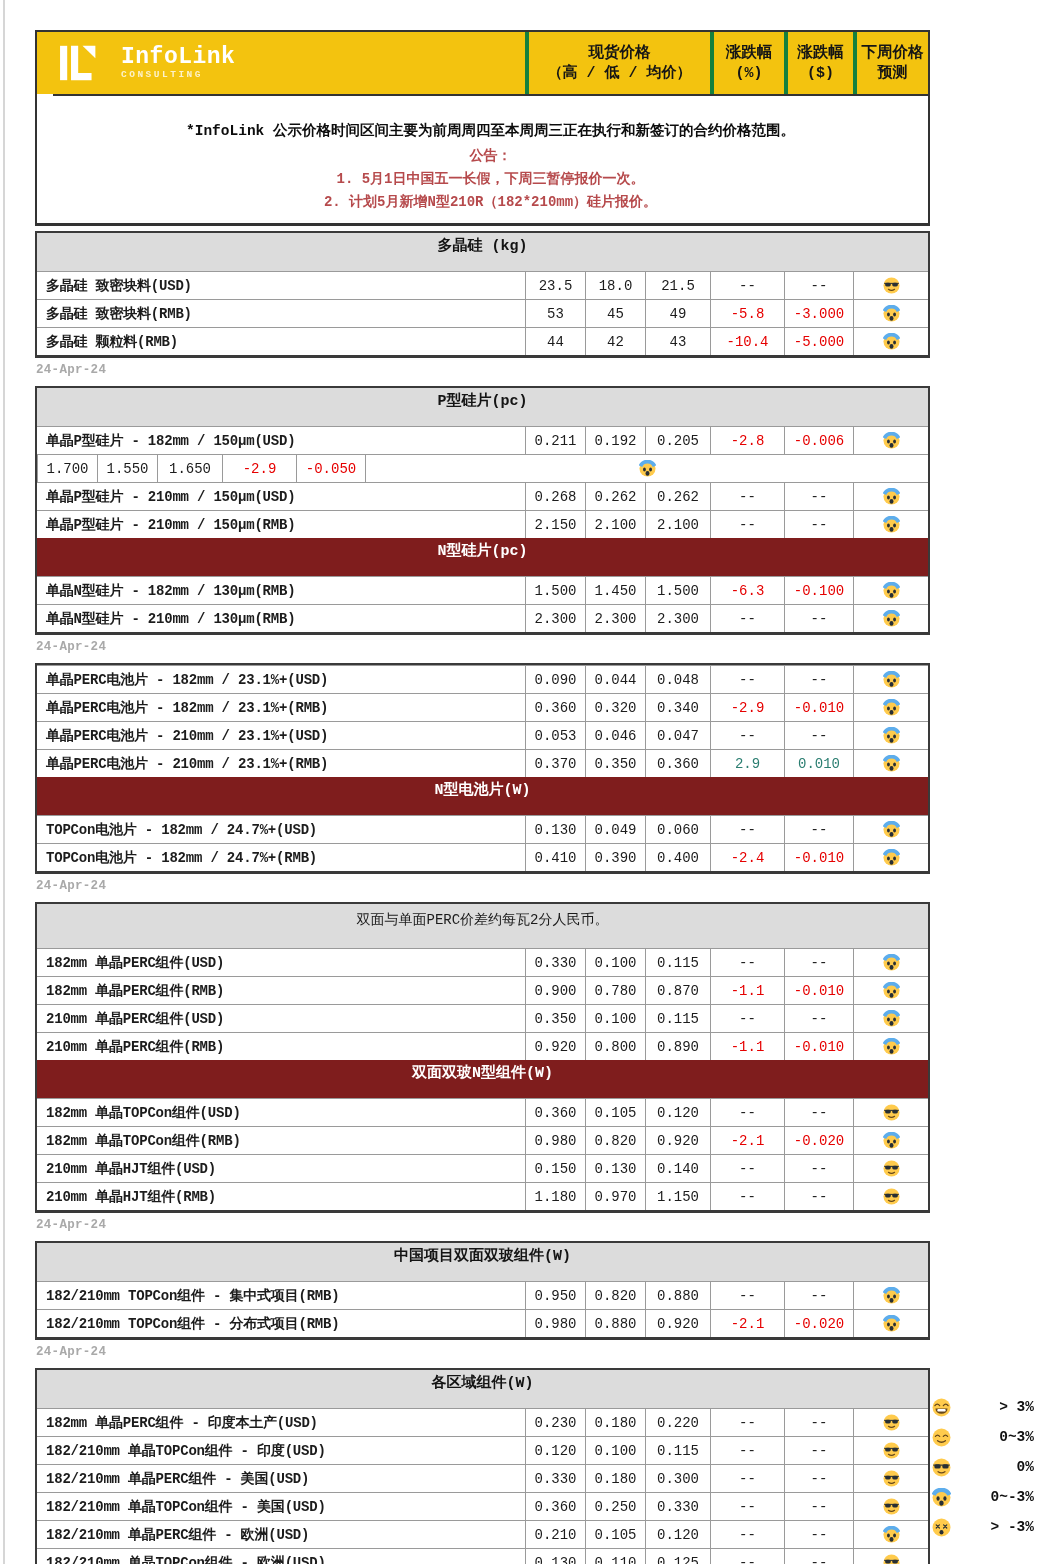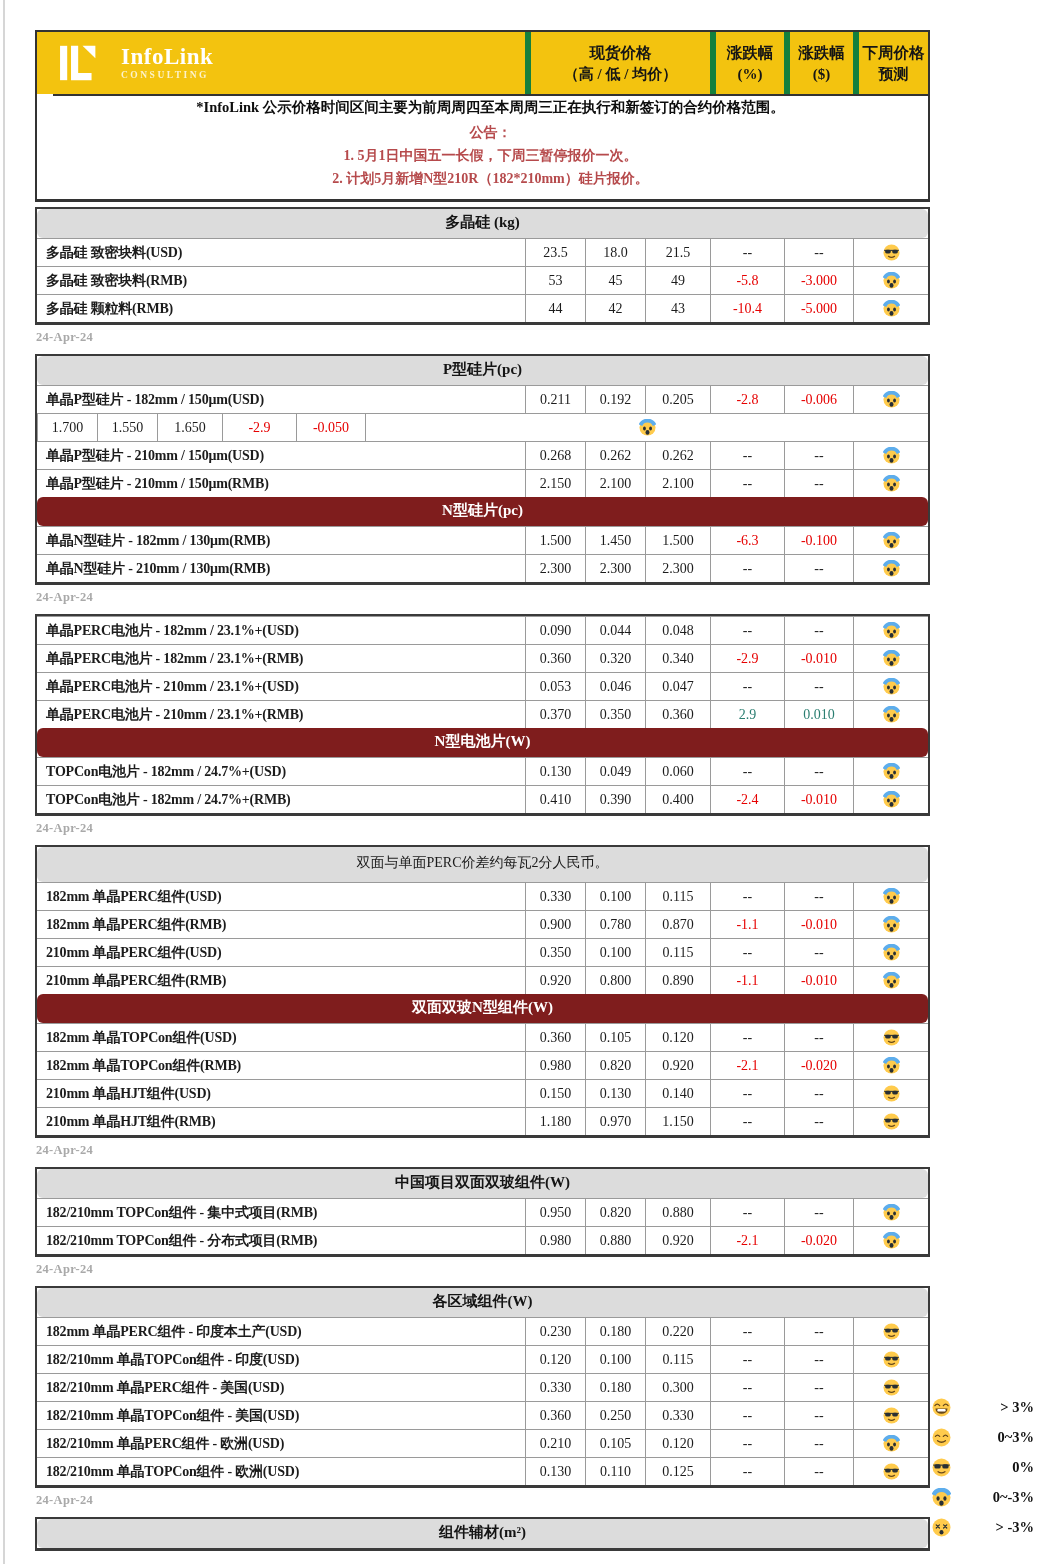--- a/index.html
+++ b/index.html
@@ -1,40 +1,40 @@
 <!DOCTYPE html>
 <html><head>
 <meta charset="utf-8">
 <style>
   html,body{margin:0;padding:0;background:#fff;}
   .page{position:relative;width:1040px;height:1564px;background:#ffffff;overflow:hidden;
-        font-family:Liberation Serif, serif;color:#111;}
+        font-family:Liberation Mono, monospace;color:#111;}
   .edge-line{position:absolute;left:3px;top:0;width:2px;height:100%;background:#d6d6d6;}
   .sheet{position:absolute;left:35px;top:30px;width:895px;}
 
   
   .top-block{border:2px solid #333;border-bottom-width:3px;margin-bottom:5px;background:#fff;}
   .brand-row{display:flex;height:62px;background:#f3c30f;}
   .logo-cell{width:488px;display:flex;align-items:center;padding-left:16px;box-sizing:border-box;gap:10px;}
   .brand-text .brand-name{color:#fff;font-size:23px;font-weight:bold;letter-spacing:.5px;line-height:24px;}
   .brand-text .brand-sub{color:rgba(255,255,255,.78);font-size:9.5px;font-weight:bold;letter-spacing:2.5px;line-height:12px;}
-  .hcol{box-sizing:border-box;border-left:6px solid #15803d;display:flex;flex-direction:column;
+  .hcol{box-sizing:border-box;border-left:4px solid #15803d;display:flex;flex-direction:column;
         justify-content:center;align-items:center;font-weight:bold;color:#151515;text-align:center;}
   .hcol .l1{font-size:15.5px;line-height:22px;}
   .hcol .l2{font-size:15px;line-height:20px;}
   .hcol.price{width:185px;}.hcol.pct{width:74px;}.hcol.usd{width:69px;}.hcol.fc{flex:1;}
 
   
-  .notice{border-top:2px solid #333;background:#fff;text-align:center;padding:0 4px 9px;margin-left:16px;}
+  .notice{border-top:2px solid #333;background:#fff;text-align:center;padding:24px 4px 9px;margin-left:16px;}
   .notice-main{font-size:14.5px;font-weight:bold;color:#0d0d0d;line-height:22px;margin-bottom:3px;}
   .notice-red{color:#b64a4c;font-weight:bold;font-size:14px;line-height:23px;}
 
   
   .block{border:2px solid #3a3a3a;border-bottom-width:3px;background:#fff;}
-  .sec-header{background:#dcdcdc;text-align:center;padding:4px 0 6px;border-radius:6px;}
+  .sec-header{background:#dcdcdc;text-align:center;padding:4px 0 15px;}
   .sec-header.dark{background:#7f1d1d;}
   .sec-header.dark .sec-title{color:#fff;}
   .sec-title{font-size:15px;font-weight:bold;color:#141414;line-height:19px;}
   .sec-subtitle{font-size:14px;font-weight:normal;color:#1a1a1a;line-height:20px;padding:2px 0 3px;}
   .row{display:flex;height:27px;border-top:1px solid #9a9a9a;background:#fff;}
   .cell{box-sizing:border-box;display:flex;align-items:center;justify-content:center;
         border-left:1px solid #9a9a9a;font-size:14px;color:#1c1c1c;}
   .cell.label{width:488px;border-left:none;justify-content:flex-start;padding-left:9px;font-weight:bold;letter-spacing:-.2px;}
   .cell.high{width:60px;}.cell.low{width:60px;}.cell.avg{width:65px;}
   .cell.pct{width:74px;}.cell.usd{width:69px;}.cell.fc{flex:1;}

